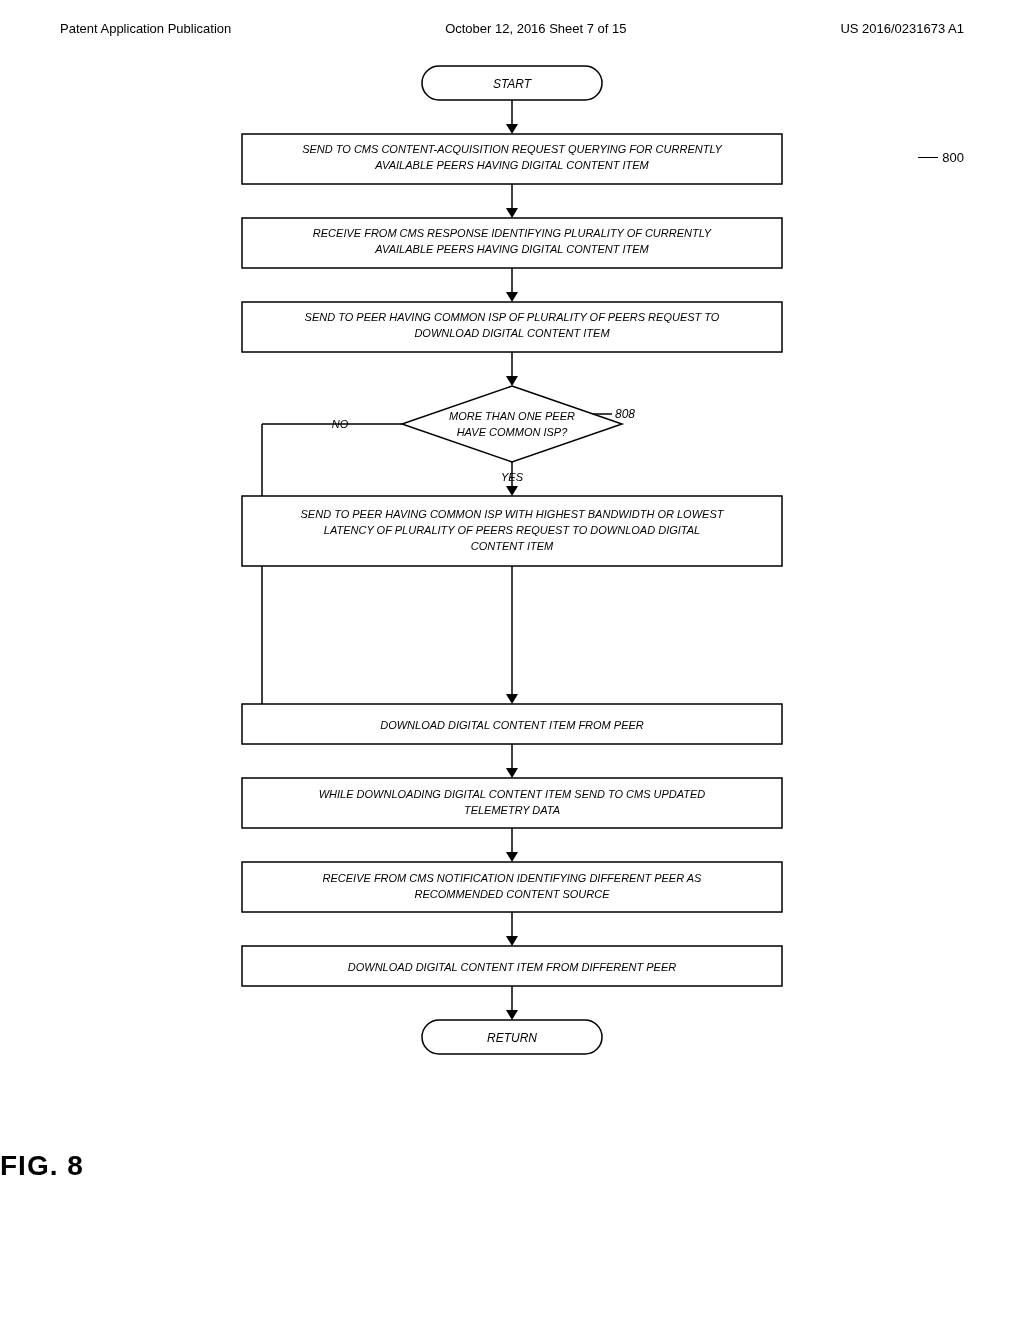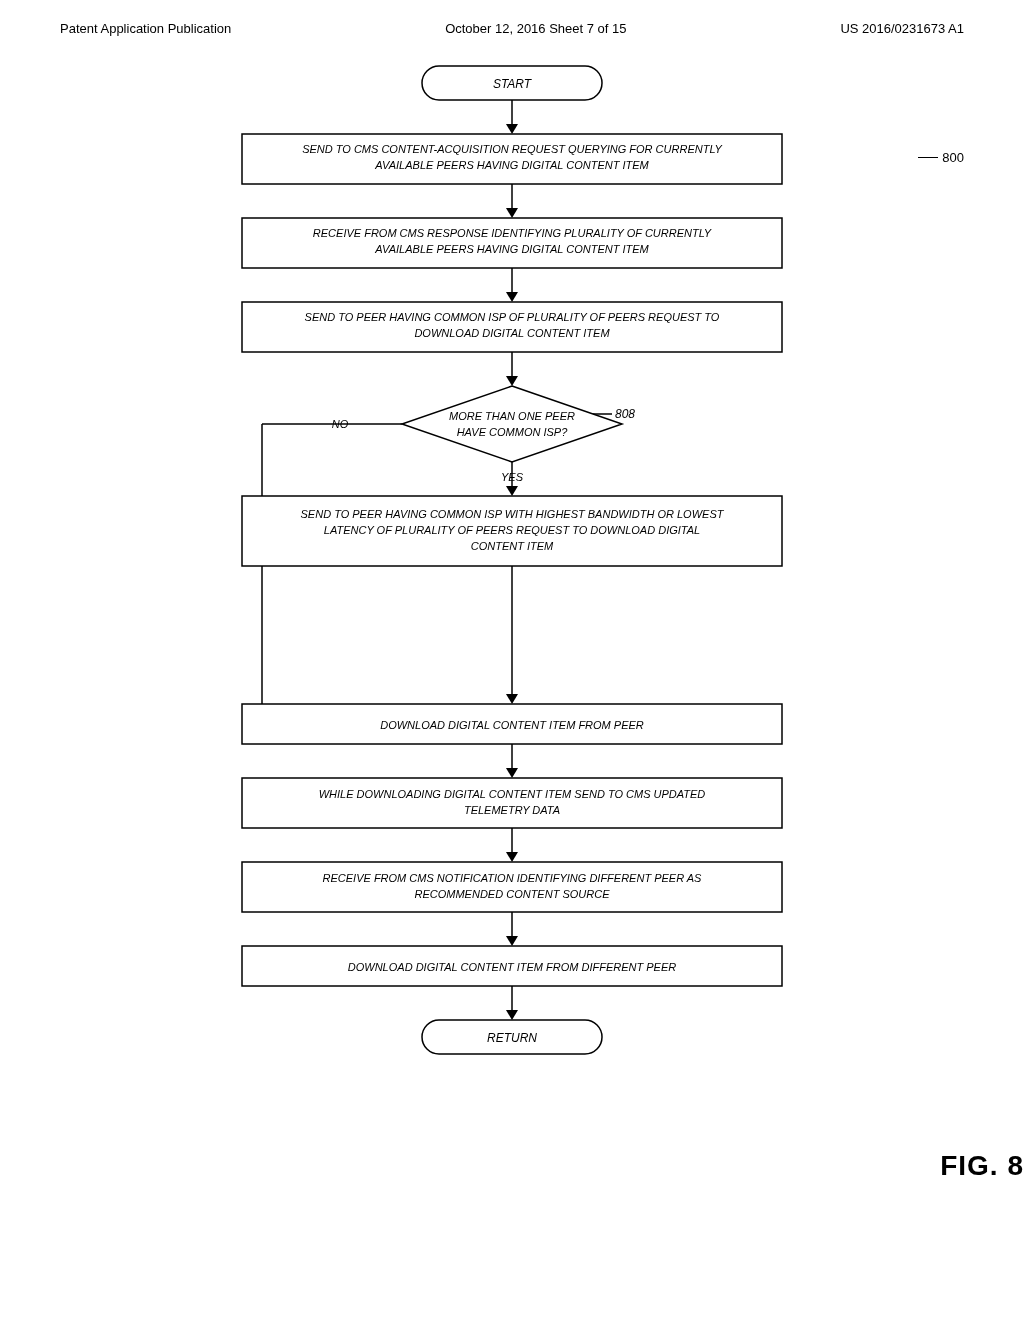--- a/index.html
+++ b/index.html
@@ -15,21 +15,21 @@
       display: flex;
       justify-content: space-between;
       align-items: flex-end;
       padding: 21px 60px 0 60px;
       font-size: 13px;
     }
 
     .diagram-fig {
       font-size: 28px;
       font-weight: bold;
-      text-align: right;
+      text-align: left;
       margin-top: 30px;
       letter-spacing: 1px;
     }
 
     
     .fig-number-top {
       position: absolute;
       right: 60px;
       top: 110px;
       font-size: 13px;

